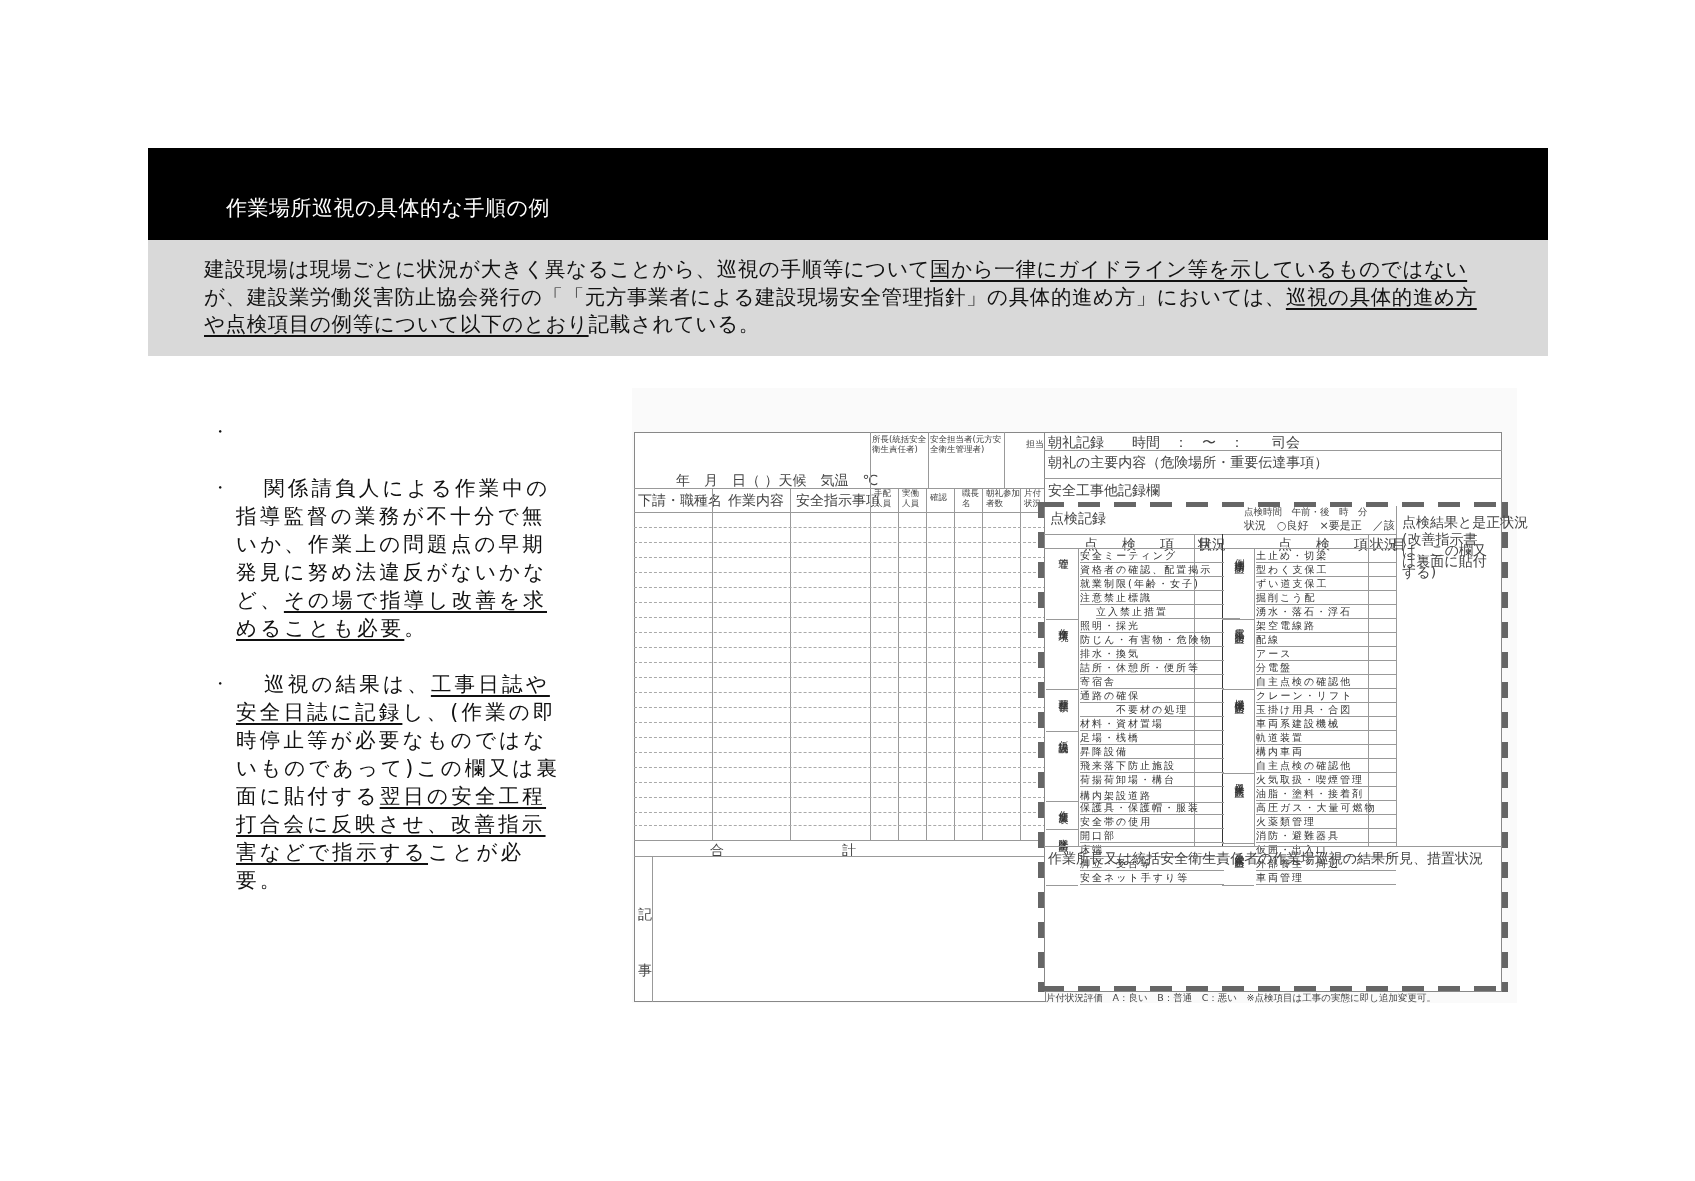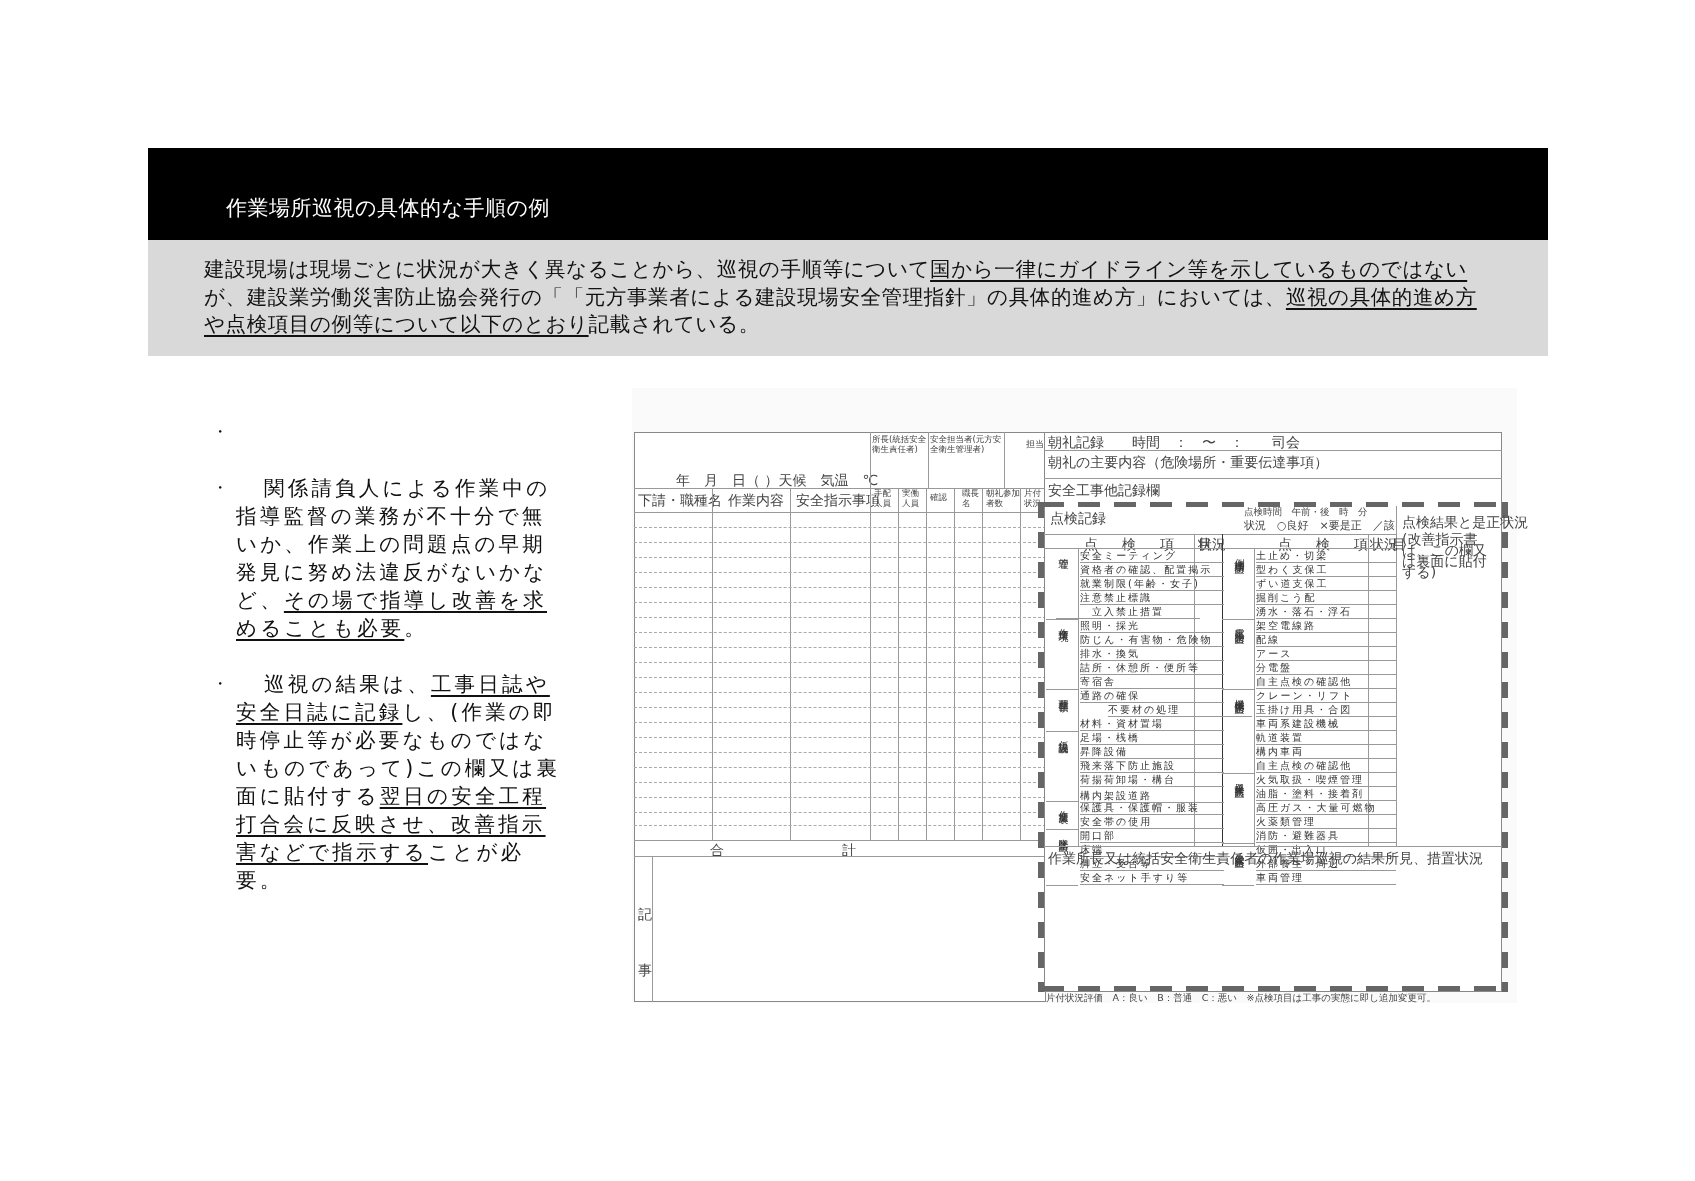--- a/index.html
+++ b/index.html
@@ -147,32 +147,32 @@
   <div class="vl" style="left:562px;top:146px;height:312px;"></div>
   <div class="vl" style="left:590px;top:146px;height:312px;border-left:1px solid #333;"></div>
   <div class="vl" style="left:622px;top:160px;height:298px;"></div>
   <div class="vl" style="left:736px;top:146px;height:312px;"></div>
 
   <div id="ck-left">
       <div class="ck-row" style="left: 448px; top: 161px; width: 144px;">安全ミーティング</div>
       <div class="ck-row" style="left: 448px; top: 175px; width: 144px;">資格者の確認、配置掲示</div>
       <div class="ck-row" style="left: 448px; top: 189px; width: 144px;">就業制限(年齢・女子)</div>
       <div class="ck-row" style="left: 448px; top: 203px; width: 144px;">注意禁止標識</div>
-      <div class="ck-row" style="left: 424px; top: 217px; width: 144px; text-align: center;">立入禁止措置</div>
+      <div class="ck-row" style="left: 464px; top: 217px; width: 144px;">立入禁止措置</div>
       <div class="cat" style="left: 424px; top: 163px; height: 66px;">管理</div>
       <div class="hl" style="left: 414px; top: 231px; width: 32px; border-top: 1px solid rgb(153, 153, 153);"></div>
       <div class="ck-row" style="left: 448px; top: 231px; width: 144px;">照明・採光</div>
       <div class="ck-row" style="left: 448px; top: 245px; width: 144px;">防じん・有害物・危険物</div>
       <div class="ck-row" style="left: 448px; top: 259px; width: 144px;">排水・換気</div>
       <div class="ck-row" style="left: 448px; top: 273px; width: 144px;">詰所・休憩所・便所等</div>
       <div class="ck-row" style="left: 448px; top: 287px; width: 144px;">寄宿舎</div>
       <div class="cat" style="left: 424px; top: 233px; height: 66px;">作業環境</div>
       <div class="hl" style="left: 414px; top: 301px; width: 32px; border-top: 1px solid rgb(153, 153, 153);"></div>
       <div class="ck-row" style="left: 448px; top: 301px; width: 144px;">通路の確保</div>
-      <div class="ck-row" style="left: 476px; top: 315px; width: 144px;">不要材の処理</div>
+      <div class="ck-row" style="left: 448px; top: 315px; width: 144px; padding-left: 36px;">不要材の処理</div>
       <div class="ck-row" style="left: 448px; top: 329px; width: 144px;">材料・資材置場</div>
       <div class="cat" style="left: 424px; top: 303px; height: 38px;">整理整頓</div>
       <div class="hl" style="left: 414px; top: 343px; width: 32px; border-top: 1px solid rgb(153, 153, 153);"></div>
       <div class="ck-row" style="left: 448px; top: 343px; width: 144px;">足場・桟橋</div>
       <div class="ck-row" style="left: 448px; top: 357px; width: 144px;">昇降設備</div>
       <div class="ck-row" style="left: 448px; top: 371px; width: 144px;">飛来落下防止施設</div>
       <div class="ck-row" style="left: 448px; top: 385px; width: 144px;">荷揚荷卸場・構台</div>
       <div class="ck-row" style="left: 448px; top: 401px; width: 144px;">構内架設道路</div>
       <div class="cat" style="left: 424px; top: 345px; height: 66px;">仮設設備</div>
       <div class="hl" style="left: 414px; top: 413px; width: 32px; border-top: 1px solid rgb(153, 153, 153);"></div>

